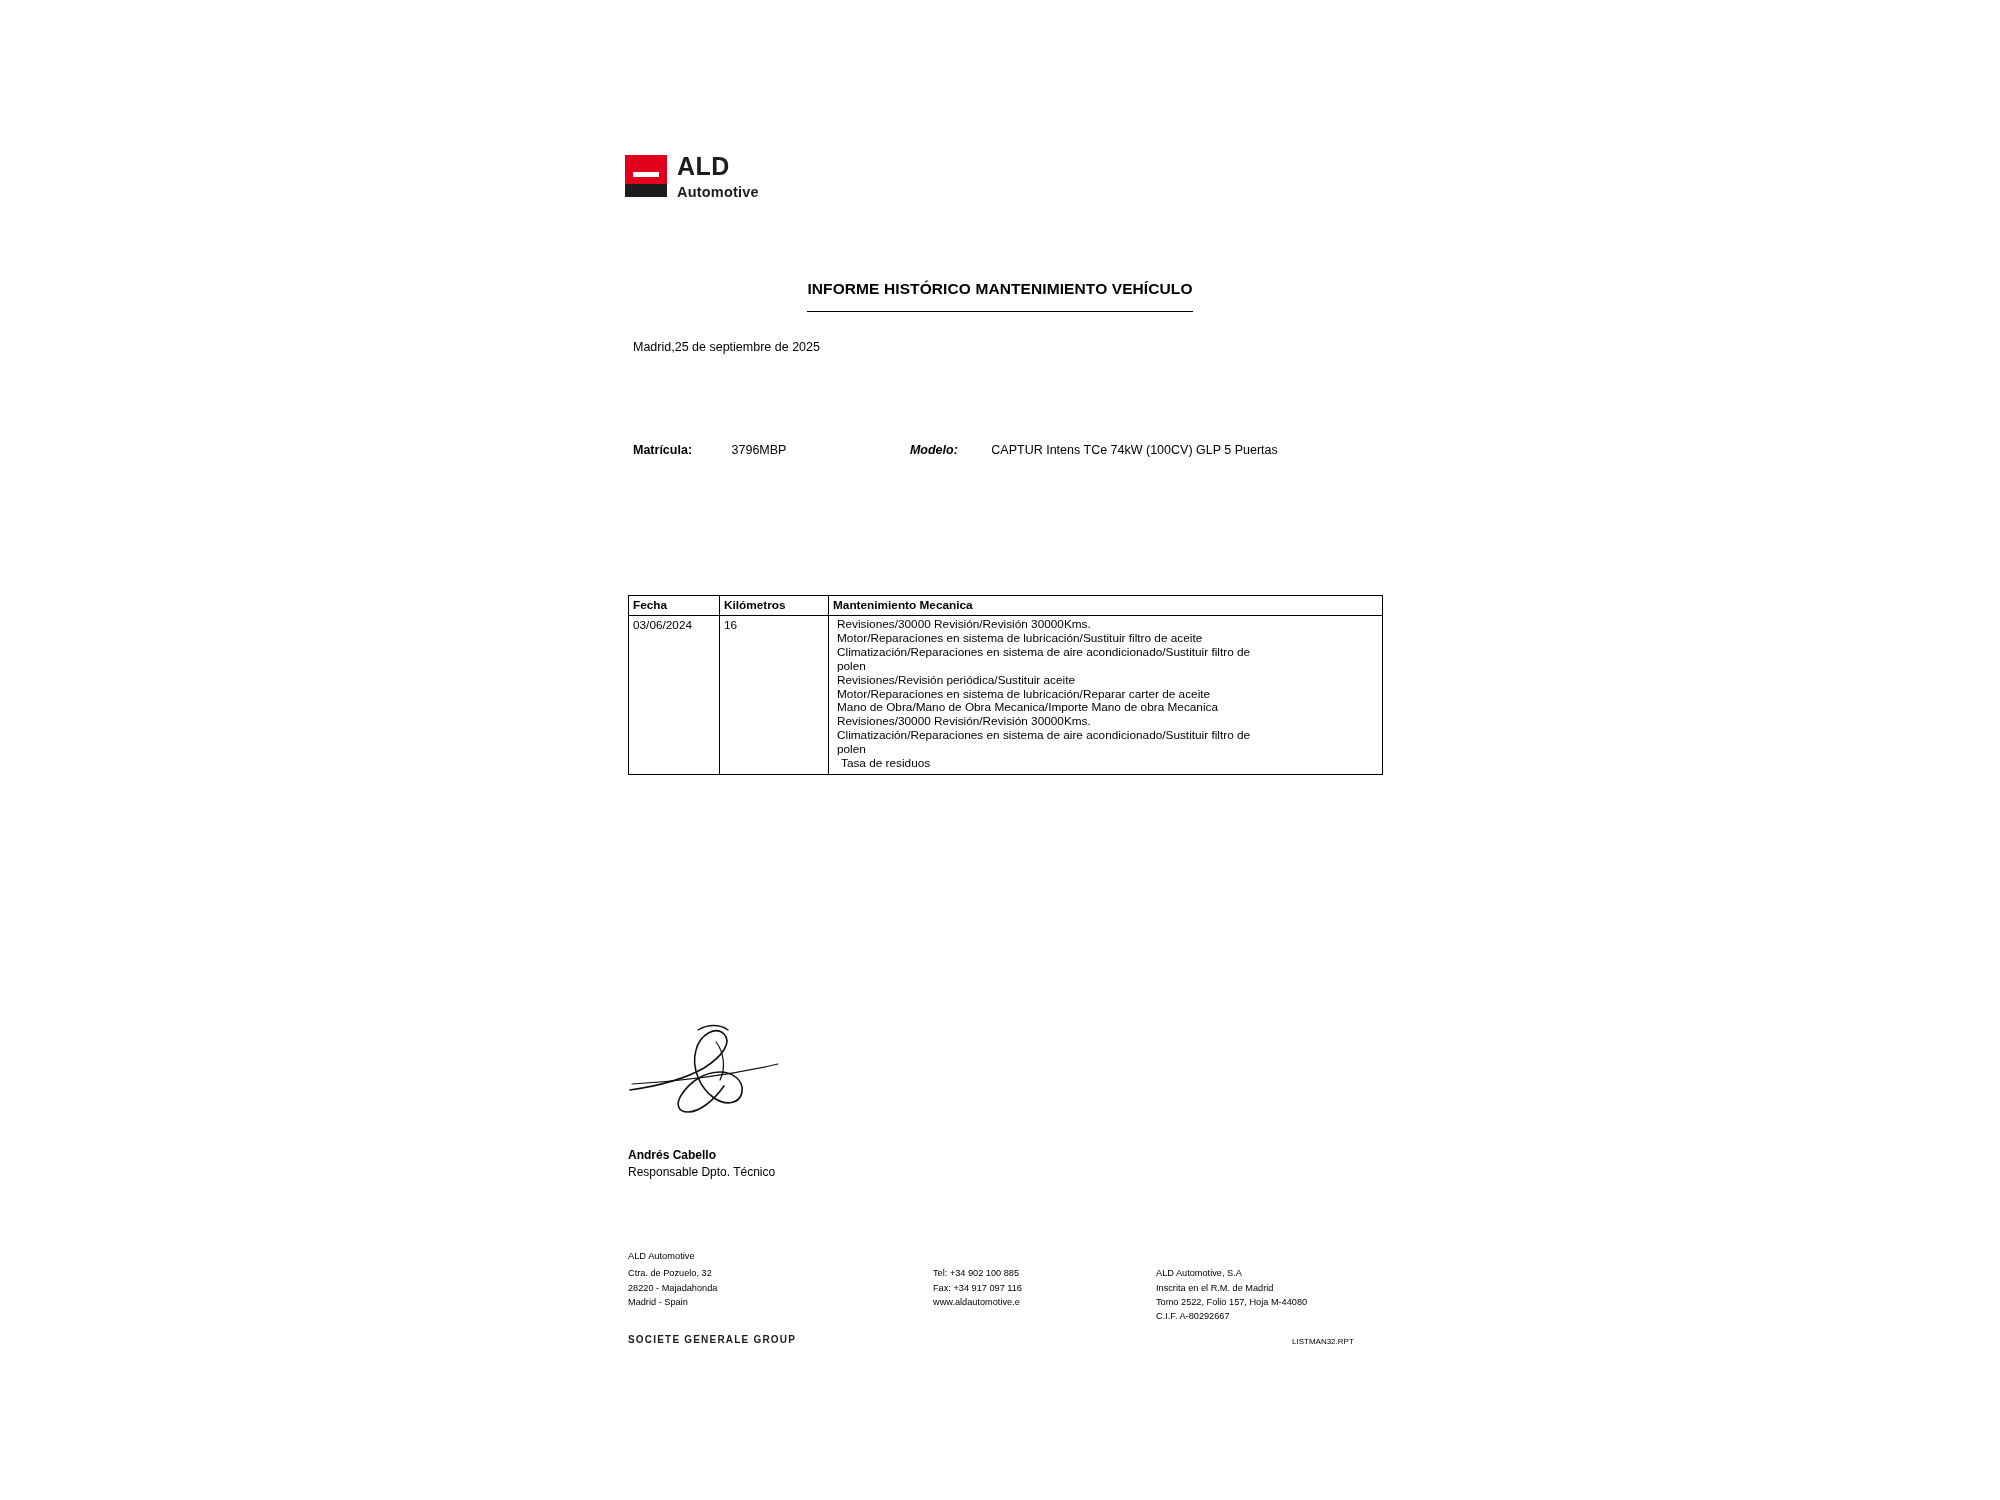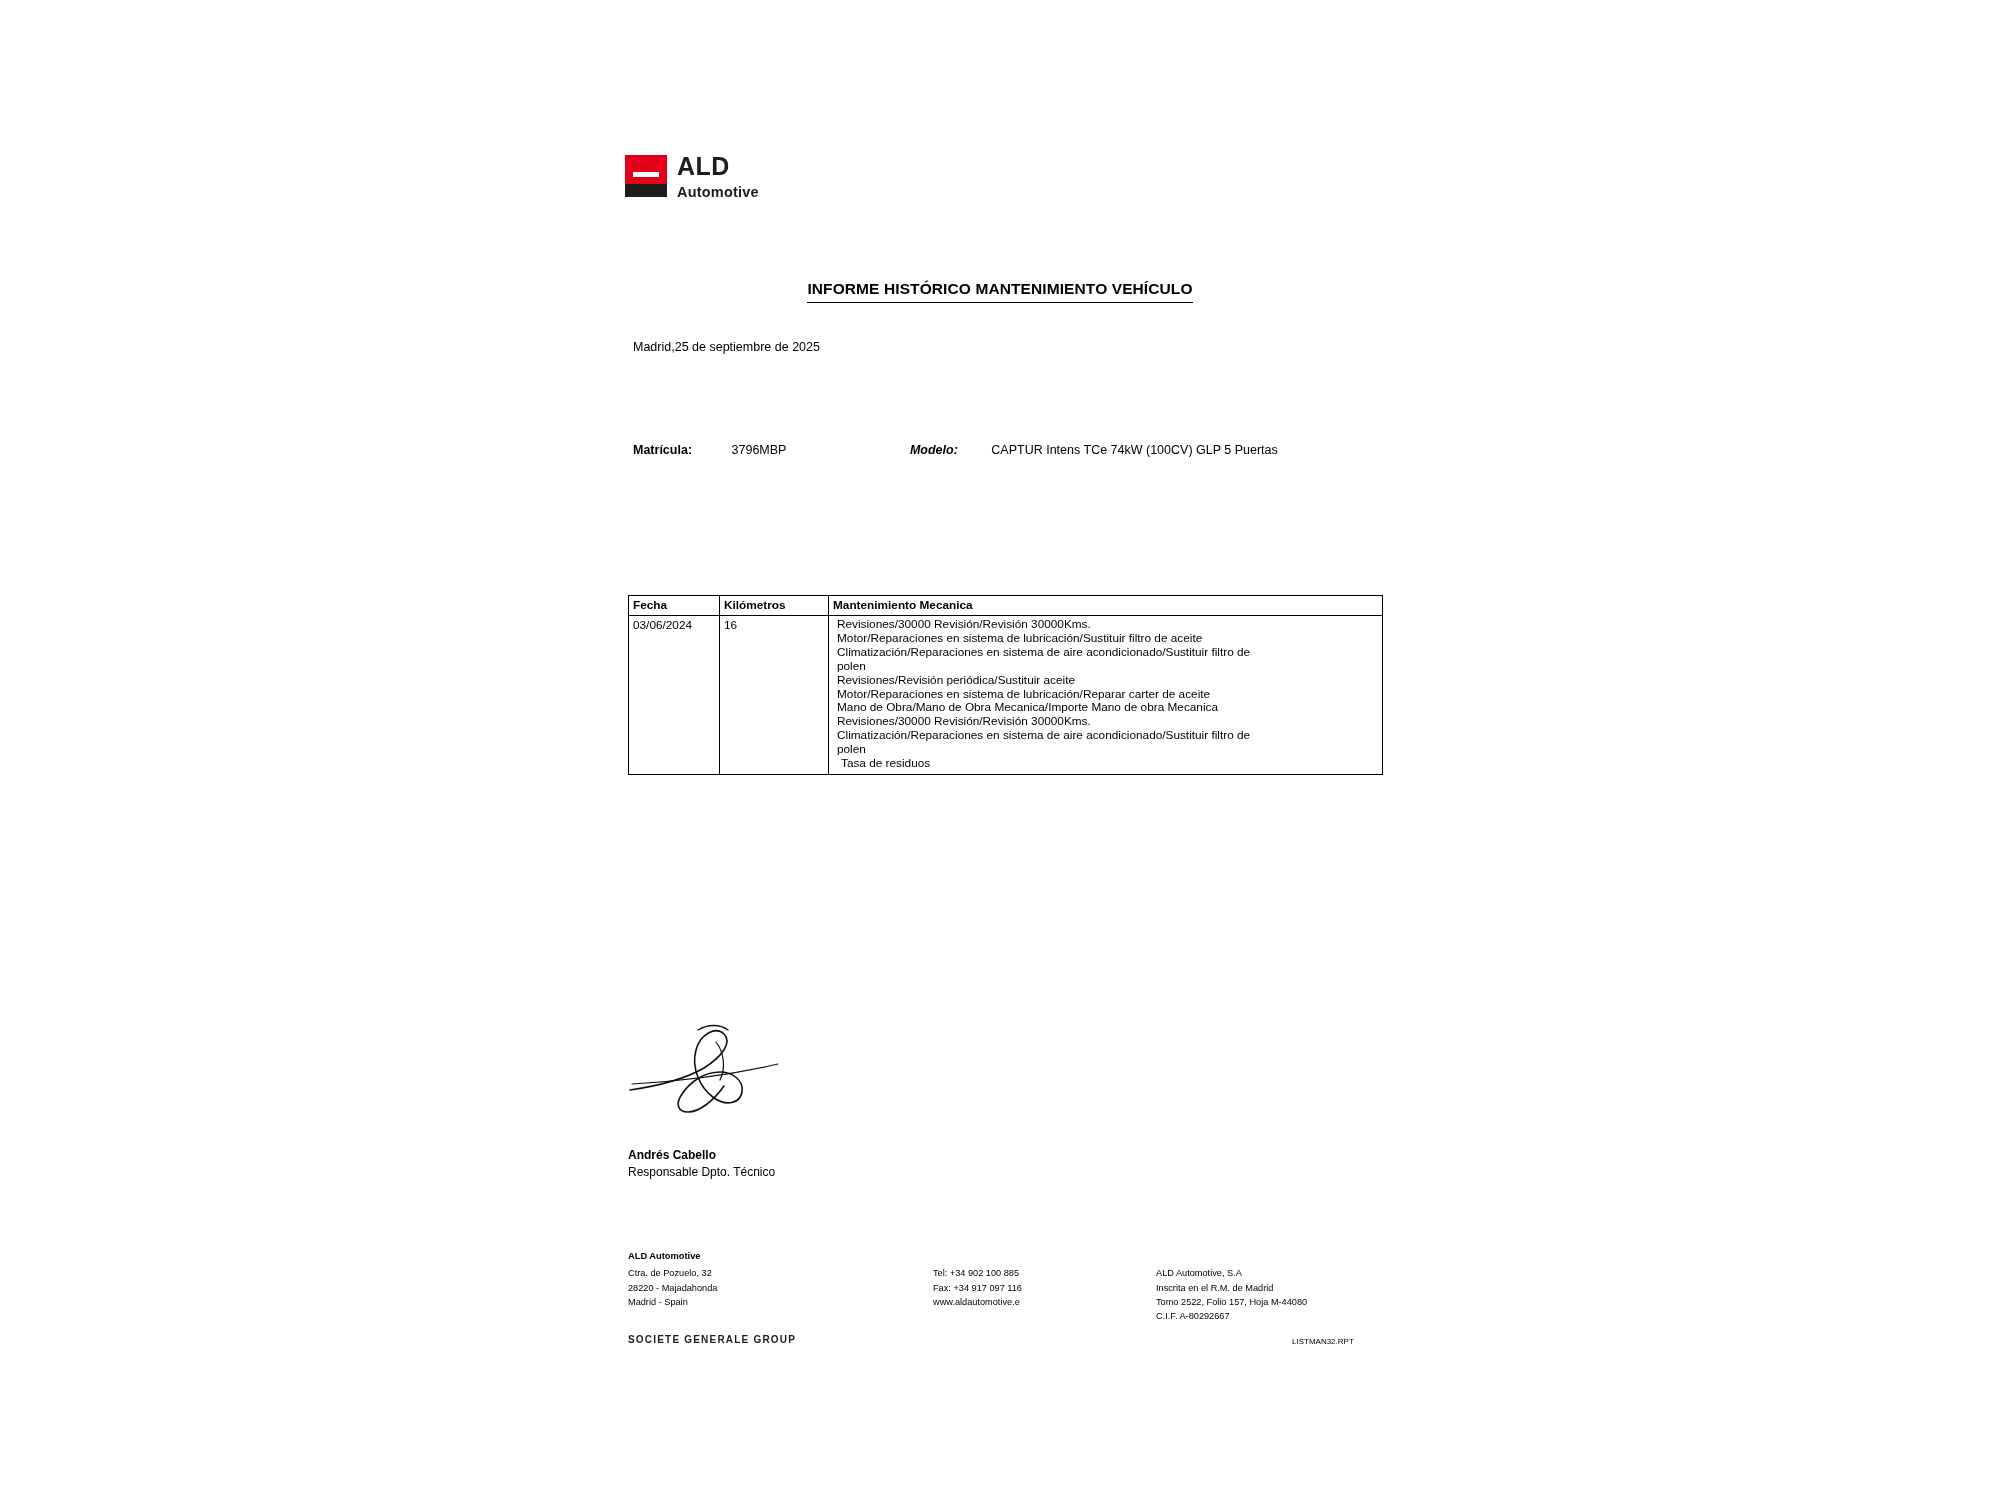--- a/index.html
+++ b/index.html
@@ -82,21 +82,21 @@
     left: 0;
     top: 280px;
     width: 2000px;
     text-align: center;
     font-size: 15.5px;
     font-weight: bold;
     letter-spacing: 0.1px;
   }
   .doc-title span {
     border-bottom: 1px solid #000;
-    padding-bottom: 5px;
+    padding-bottom: 14px;
   }
 
   
   .place-date {
     position: absolute;
     left: 633px;
     top: 340px;
     font-size: 12.5px;
   }
   .place-date .city { }
@@ -199,21 +199,21 @@
   
   .footer {
     position: absolute;
     left: 628px;
     top: 1249px;
     width: 760px;
     font-size: 9.2px;
     line-height: 1.55;
   }
   .footer-title {
-    font-weight: bold;
+    font-weight: normal;
     font-size: 9.3px;
     margin-bottom: 3px;
   }
   .footer-cols {
     position: relative;
     height: 60px;
   }
   .fcol {
     position: absolute;
     top: 0;

